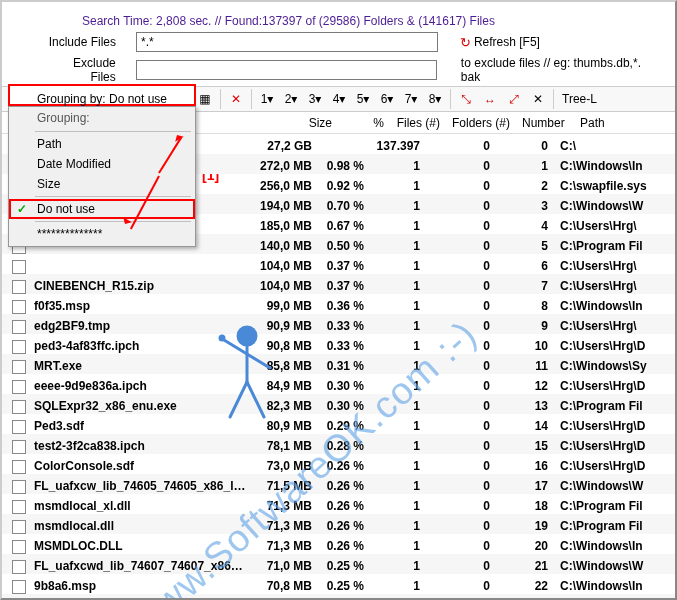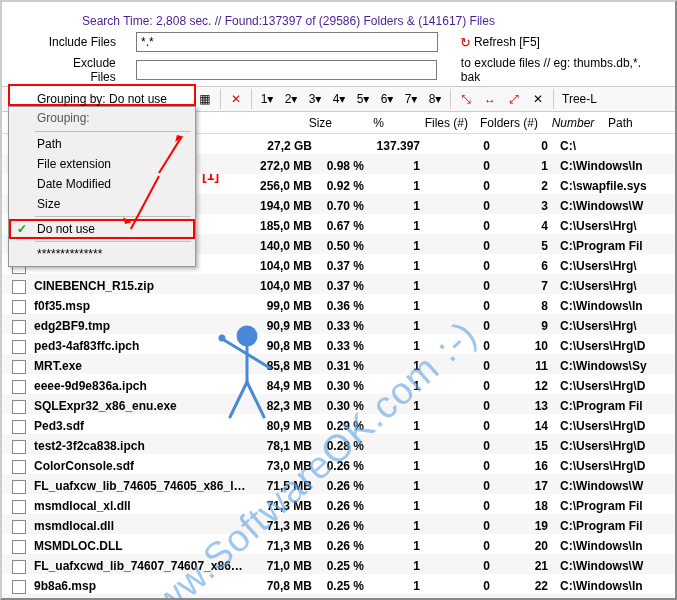--- a/index.html
+++ b/index.html
@@ -14,23 +14,23 @@
 .toolbar { display: flex; align-items: center; padding: 1px 4px; border-top: 1px solid #ccc; border-bottom: 1px solid #ccc; gap: 2px; background: #f8f8f8; height: 26px; }
 .tb-btn { width: 22px; height: 22px; display: inline-flex; align-items: center; justify-content: center; cursor: pointer; font-size: 12px; border: 1px solid transparent; }
 .tb-sep { width: 1px; height: 20px; background: #ccc; margin: 0 2px; }
 .grouping-btn { border: 2px solid #f00; background: #fff; padding: 2px 6px; display: flex; align-items: center; gap: 4px; cursor: pointer; height: 22px; position: absolute; top: 82px; left: 6px; z-index: 100; width: 188px; flex-direction: column; }
 .table-wrap { position: relative; }
 .table-header { display: flex; background: #fff; border-bottom: 1px solid #ddd; height: 22px; align-items: center; padding-left: 4px; }
 .th { padding: 2px 6px; text-align: left; color: #000; white-space: nowrap; overflow: hidden; }
 .th-name { width: 262px; }
 .th-size { width: 70px; text-align: right; }
 .th-pct { width: 52px; text-align: right; }
-.th-files { width: 56px; text-align: right; margin-left: 28px; }
+.th-files { width: 56px; text-align: right; }
 .th-folders { width: 70px; text-align: right; }
-.th-number { width: 58px; text-align: center; font-style: italic; }
+.th-number { width: 58px; text-align: left; }
 .th-path { flex: 1; }
 .table-body { }
 .row { display: flex; align-items: flex-end; height: 20px; padding-left: 8px; font-weight: bold; }
 .row:nth-child(even) { background: #f6f6f6; }
 .cell { padding: 1px 6px; white-space: nowrap; overflow: hidden; }
 .c-icon { width: 18px; display: flex; align-items: center; justify-content: center; }
 .file-ico { width: 14px; height: 14px; border: 1px solid #888; background: #fff; display: inline-block; position: relative; }
 .c-name { width: 224px; text-overflow: ellipsis; }
 .c-size { width: 66px; text-align: right; }
 .c-pct { width: 52px; text-align: right; }
@@ -96,21 +96,20 @@
 
 <div class="grouping-btn">
   <span style="display:inline-block;width:12px;height:10px;background:linear-gradient(#4a8,#4a8) 0 0/100% 3px no-repeat,linear-gradient(#4a8,#4a8) 0 4px/100% 3px no-repeat,linear-gradient(#4a8,#4a8) 0 8px/100% 3px no-repeat"></span>
   <span>Grouping by: Do not use</span>
 </div>
 
 <div class="dropdown">
   <div class="dd-header">Grouping:</div>
   <div class="dd-sep"></div>
   <div class="dd-item">Path</div>
-  <div class="dd-item">File extension</div>
   <div class="dd-item">Date Modified</div>
   <div class="dd-item">Size</div>
   <div class="dd-sep"></div>
   <div class="dd-item selected">
     <span class="dd-check">✓</span>
     <span>Do not use</span>
   </div>
   <div class="dd-sep"></div>
   <div class="dd-item">**************</div>
 </div>

